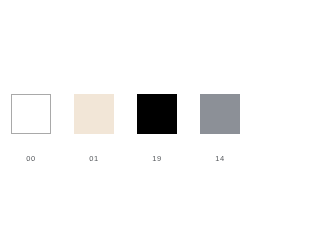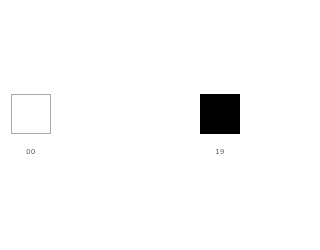--- a/index.html
+++ b/index.html
@@ -48,43 +48,51 @@
     height: 40px;
     box-sizing: border-box;
     display: block;
   }
 
   .swatch-chip.bordered {
     border: 1px solid #a9a9a9;
   }
 
   .swatch-label {
-    margin-top: 13px;
+    margin-top: 20px;
     font-family: "Liberation Sans", sans-serif;
     font-size: 7.5px;
     line-height: 9px;
     letter-spacing: 0.6px;
     color: #55585c;
     text-align: center;
     white-space: nowrap;
   }
 </style>
 </head>
 <body style="background: rgb(255, 255, 255);">
 
 <div id="swatch-palette">
   <div class="swatch-row">
 
     <div class="swatch-cell">
       <span class="swatch-chip bordered" style="background:#ffffff;border:1px solid #a9a9a9;"></span>
       <span class="swatch-label" style="color: rgb(85, 88, 92);">00</span>
     </div>
 
+    <div class="swatch-cell">
+      <span class="swatch-chip" style="background:#f2e6d7;"></span>
+      <span class="swatch-label" style="color: rgb(85, 88, 92);">01</span>
+    </div>
 
     <div class="swatch-cell">
       <span class="swatch-chip" style="background:#000000;"></span>
       <span class="swatch-label" style="color: rgb(85, 88, 92);">19</span>
     </div>
 
 
+    <div class="swatch-cell">
+      <span class="swatch-chip" style="background:#8c9097;"></span>
+      <span class="swatch-label" style="color: rgb(85, 88, 92);">14</span>
+    </div>
 
   </div>
 </div>
 
 </body></html>

